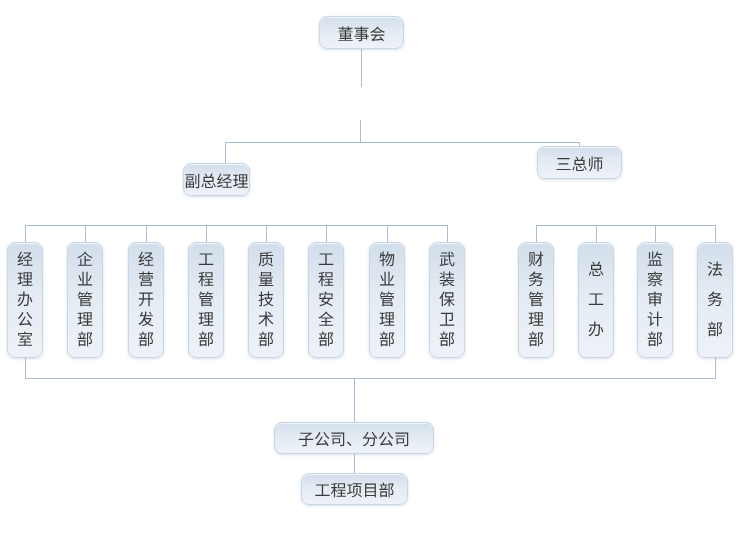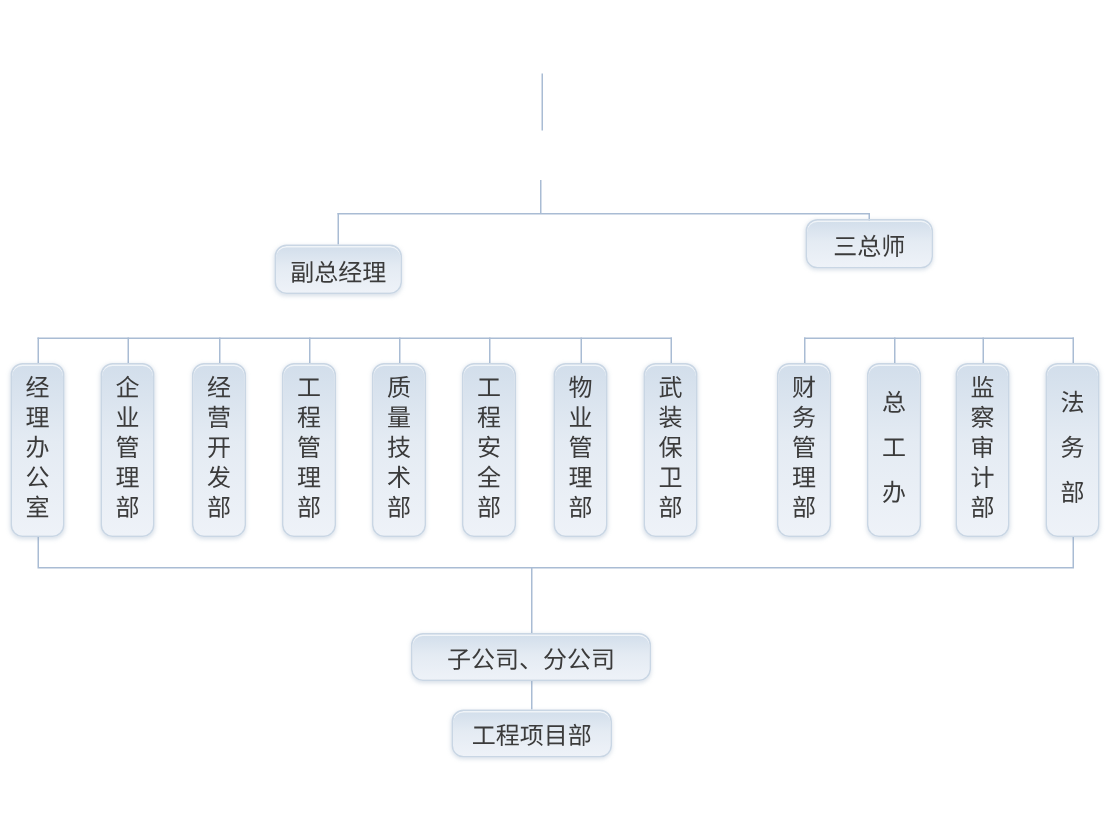--- a/index.html
+++ b/index.html
@@ -72,23 +72,24 @@
   <div class="line v" style="left:596px;top:225px;height:17px"></div>
   <div class="line v" style="left:655px;top:225px;height:17px"></div>
   <div class="line v" style="left:715px;top:225px;height:17px"></div>
 
   <div class="line v" style="left:25px;top:358px;height:20px"></div>
   <div class="line v" style="left:715px;top:358px;height:20px"></div>
   <div class="line h" style="left:25px;top:378px;width:691px"></div>
   <div class="line v" style="left:354px;top:378px;height:44px"></div>
   <div class="line v" style="left:354px;top:454px;height:19px"></div>
 
+  <div class="box hbox" style="left:319px;top:16px;width:85px">董事会</div>
 
 
-  <div class="box hbox" style="left:183px;top:163px;width:85px">副总经理</div>
+  <div class="box hbox" style="left:183px;top:163px;width:67px">副总经理</div>
 
   <div class="box hbox" style="left:537px;top:146px;width:85px">三总师</div>
 
   <div class="box vbox" style="left:7px">
       <span>经</span>
       <span>理</span>
       <span>办</span>
       <span>公</span>
       <span>室</span>
     </div>

